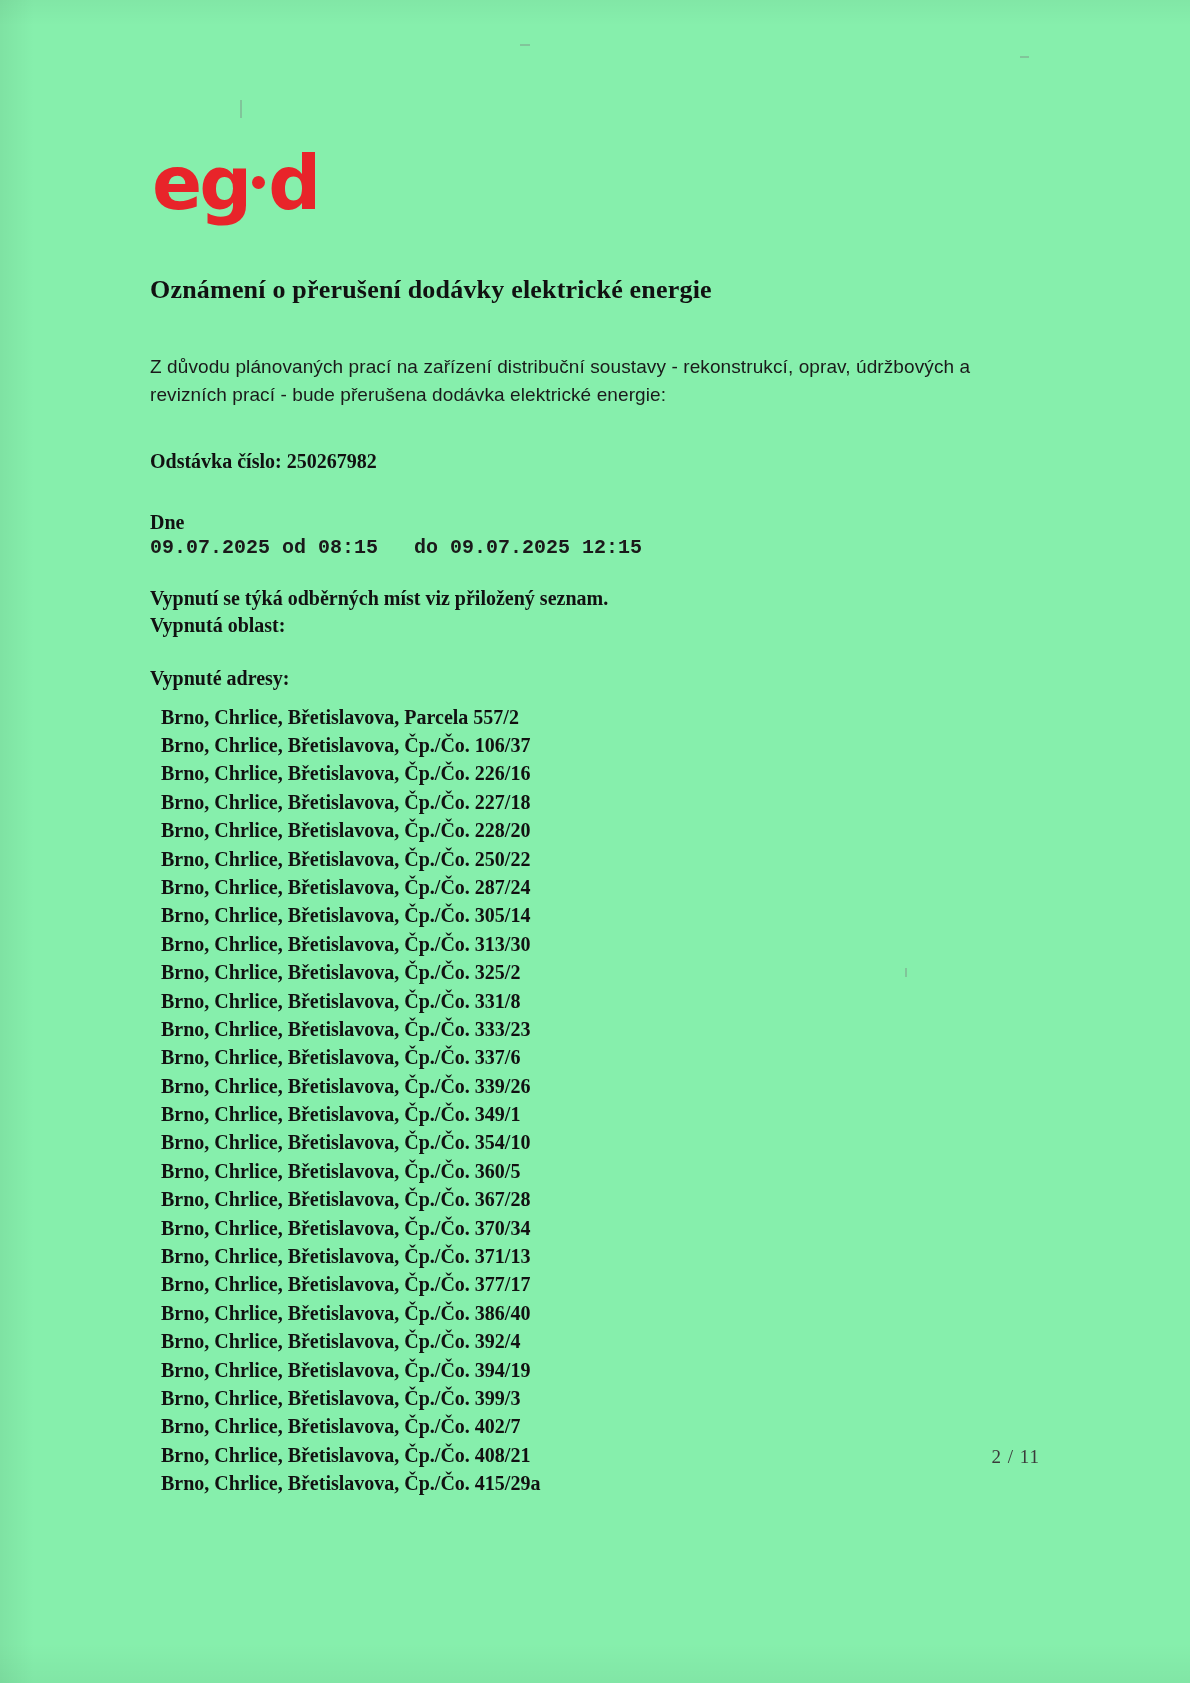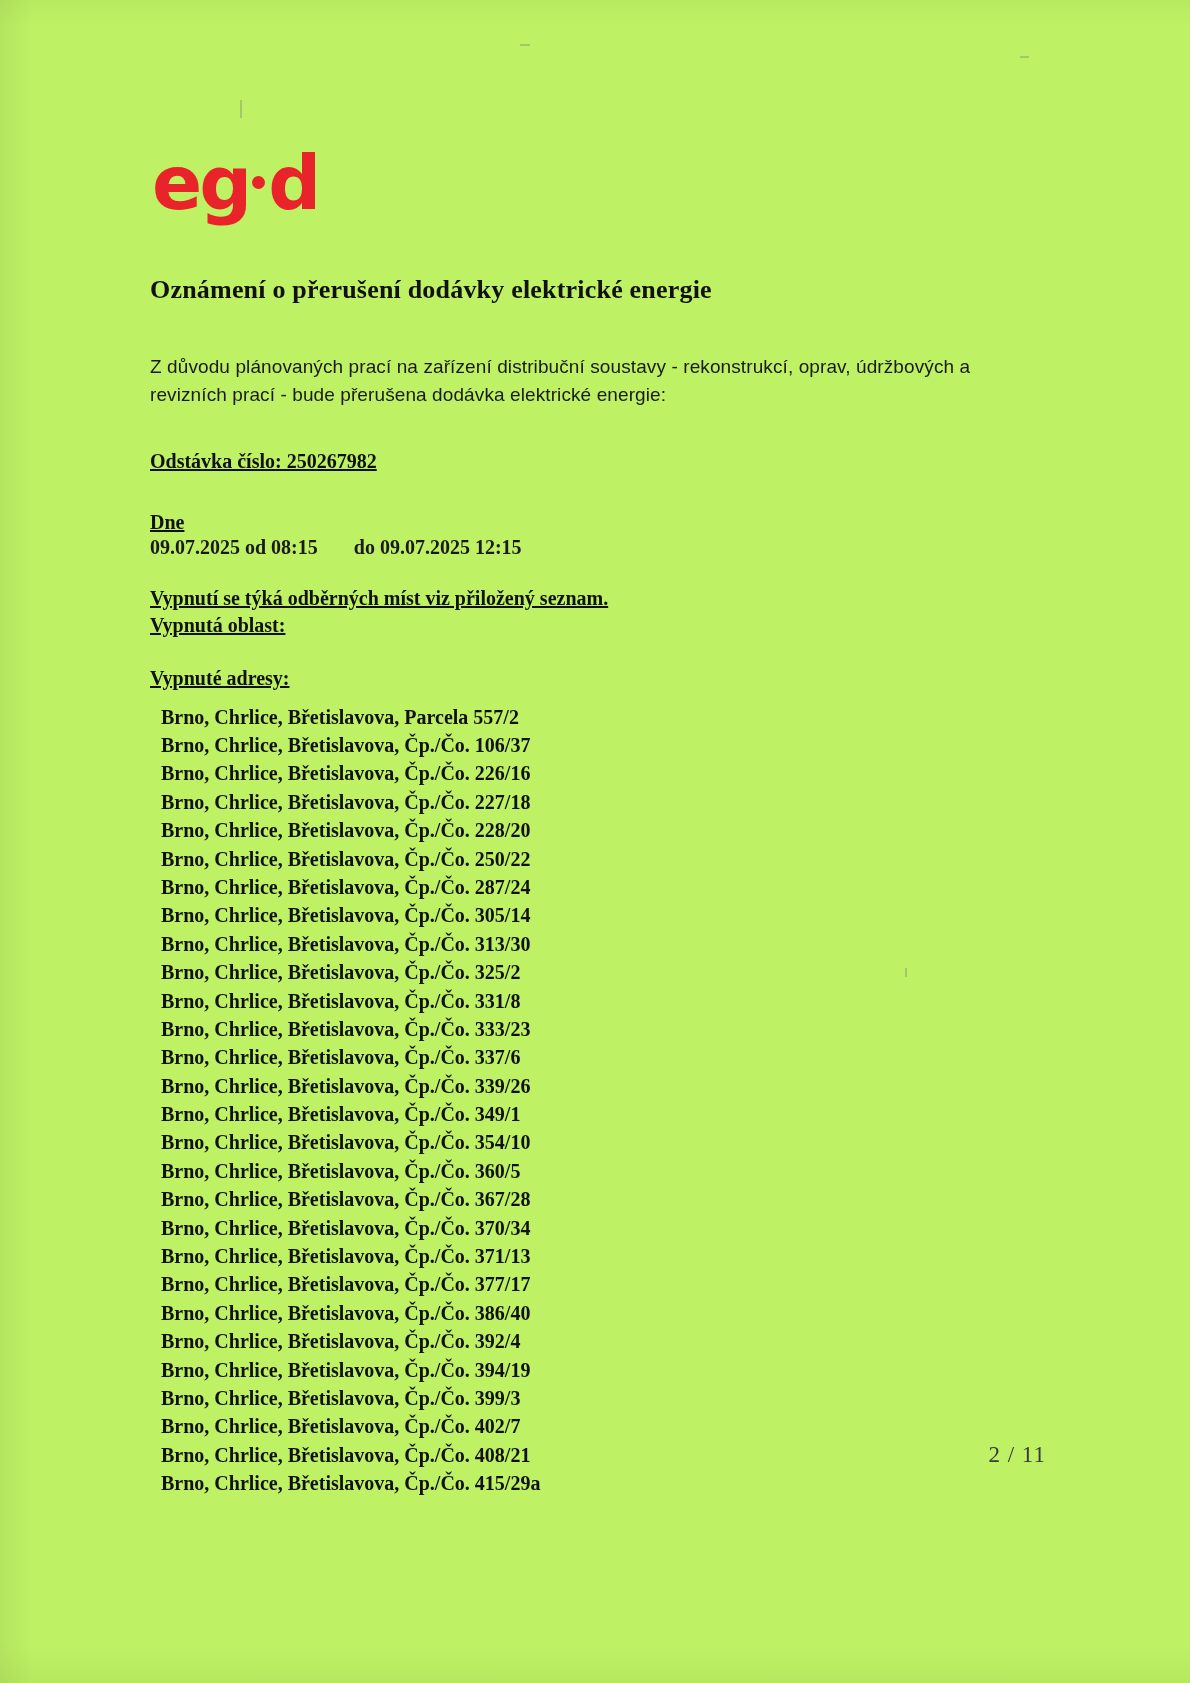--- a/index.html
+++ b/index.html
@@ -11,21 +11,21 @@
     width: 1190px;
     height: 1683px;
     position: relative;
     font-family: "Liberation Serif", serif;
     color: #1a1a1a;
     overflow: hidden;
   }
   .page {
     position: absolute;
     inset: 0;
-    background: #bef264;
+    background: #86efac;
   }
   
   .scan-edge-left {
     position: absolute;
     left: 0; top: 0; bottom: 0; width: 34px;
     background: linear-gradient(to right, rgba(0,0,0,0.055), rgba(0,0,0,0));
     pointer-events: none;
   }
   .scan-edge-top {
     position: absolute;
@@ -89,29 +89,29 @@
     color: #1a1a1a;
     letter-spacing: 0.1px;
   }
 
   .bold-line {
     font-weight: bold;
     font-size: 20px;
     line-height: 1.35;
     margin: 0;
     color: #111;
-    text-decoration: underline;
   }
 
   .block-gap-lg { height: 34px; }
   .block-gap-md { height: 26px; }
 
   .date-row {
     display: flex;
     align-items: flex-end;
+    font-family: Liberation Mono, monospace;
   }
   .date-row .from {
     font-weight: bold;
     font-size: 20px;
     white-space: pre;
   }
   .date-row .to {
     font-weight: bold;
     font-size: 20px;
     margin-left: 36px;
@@ -127,24 +127,24 @@
     font-family: "Liberation Serif", serif;
     font-weight: bold;
     font-size: 20px;
     line-height: 1.42;
     color: #111;
     white-space: pre;
   }
 
   .page-number {
     position: absolute;
-    right: 144px;
+    right: 150px;
     bottom: 215px;
     font-family: "Liberation Serif", serif;
-    font-size: 23px;
+    font-size: 19px;
     color: #3a3a3a;
     letter-spacing: 1px;
   }
 </style>
 </head>
 <body>
 
 <div class="page">
 
   <div class="scan-edge-left"></div>

